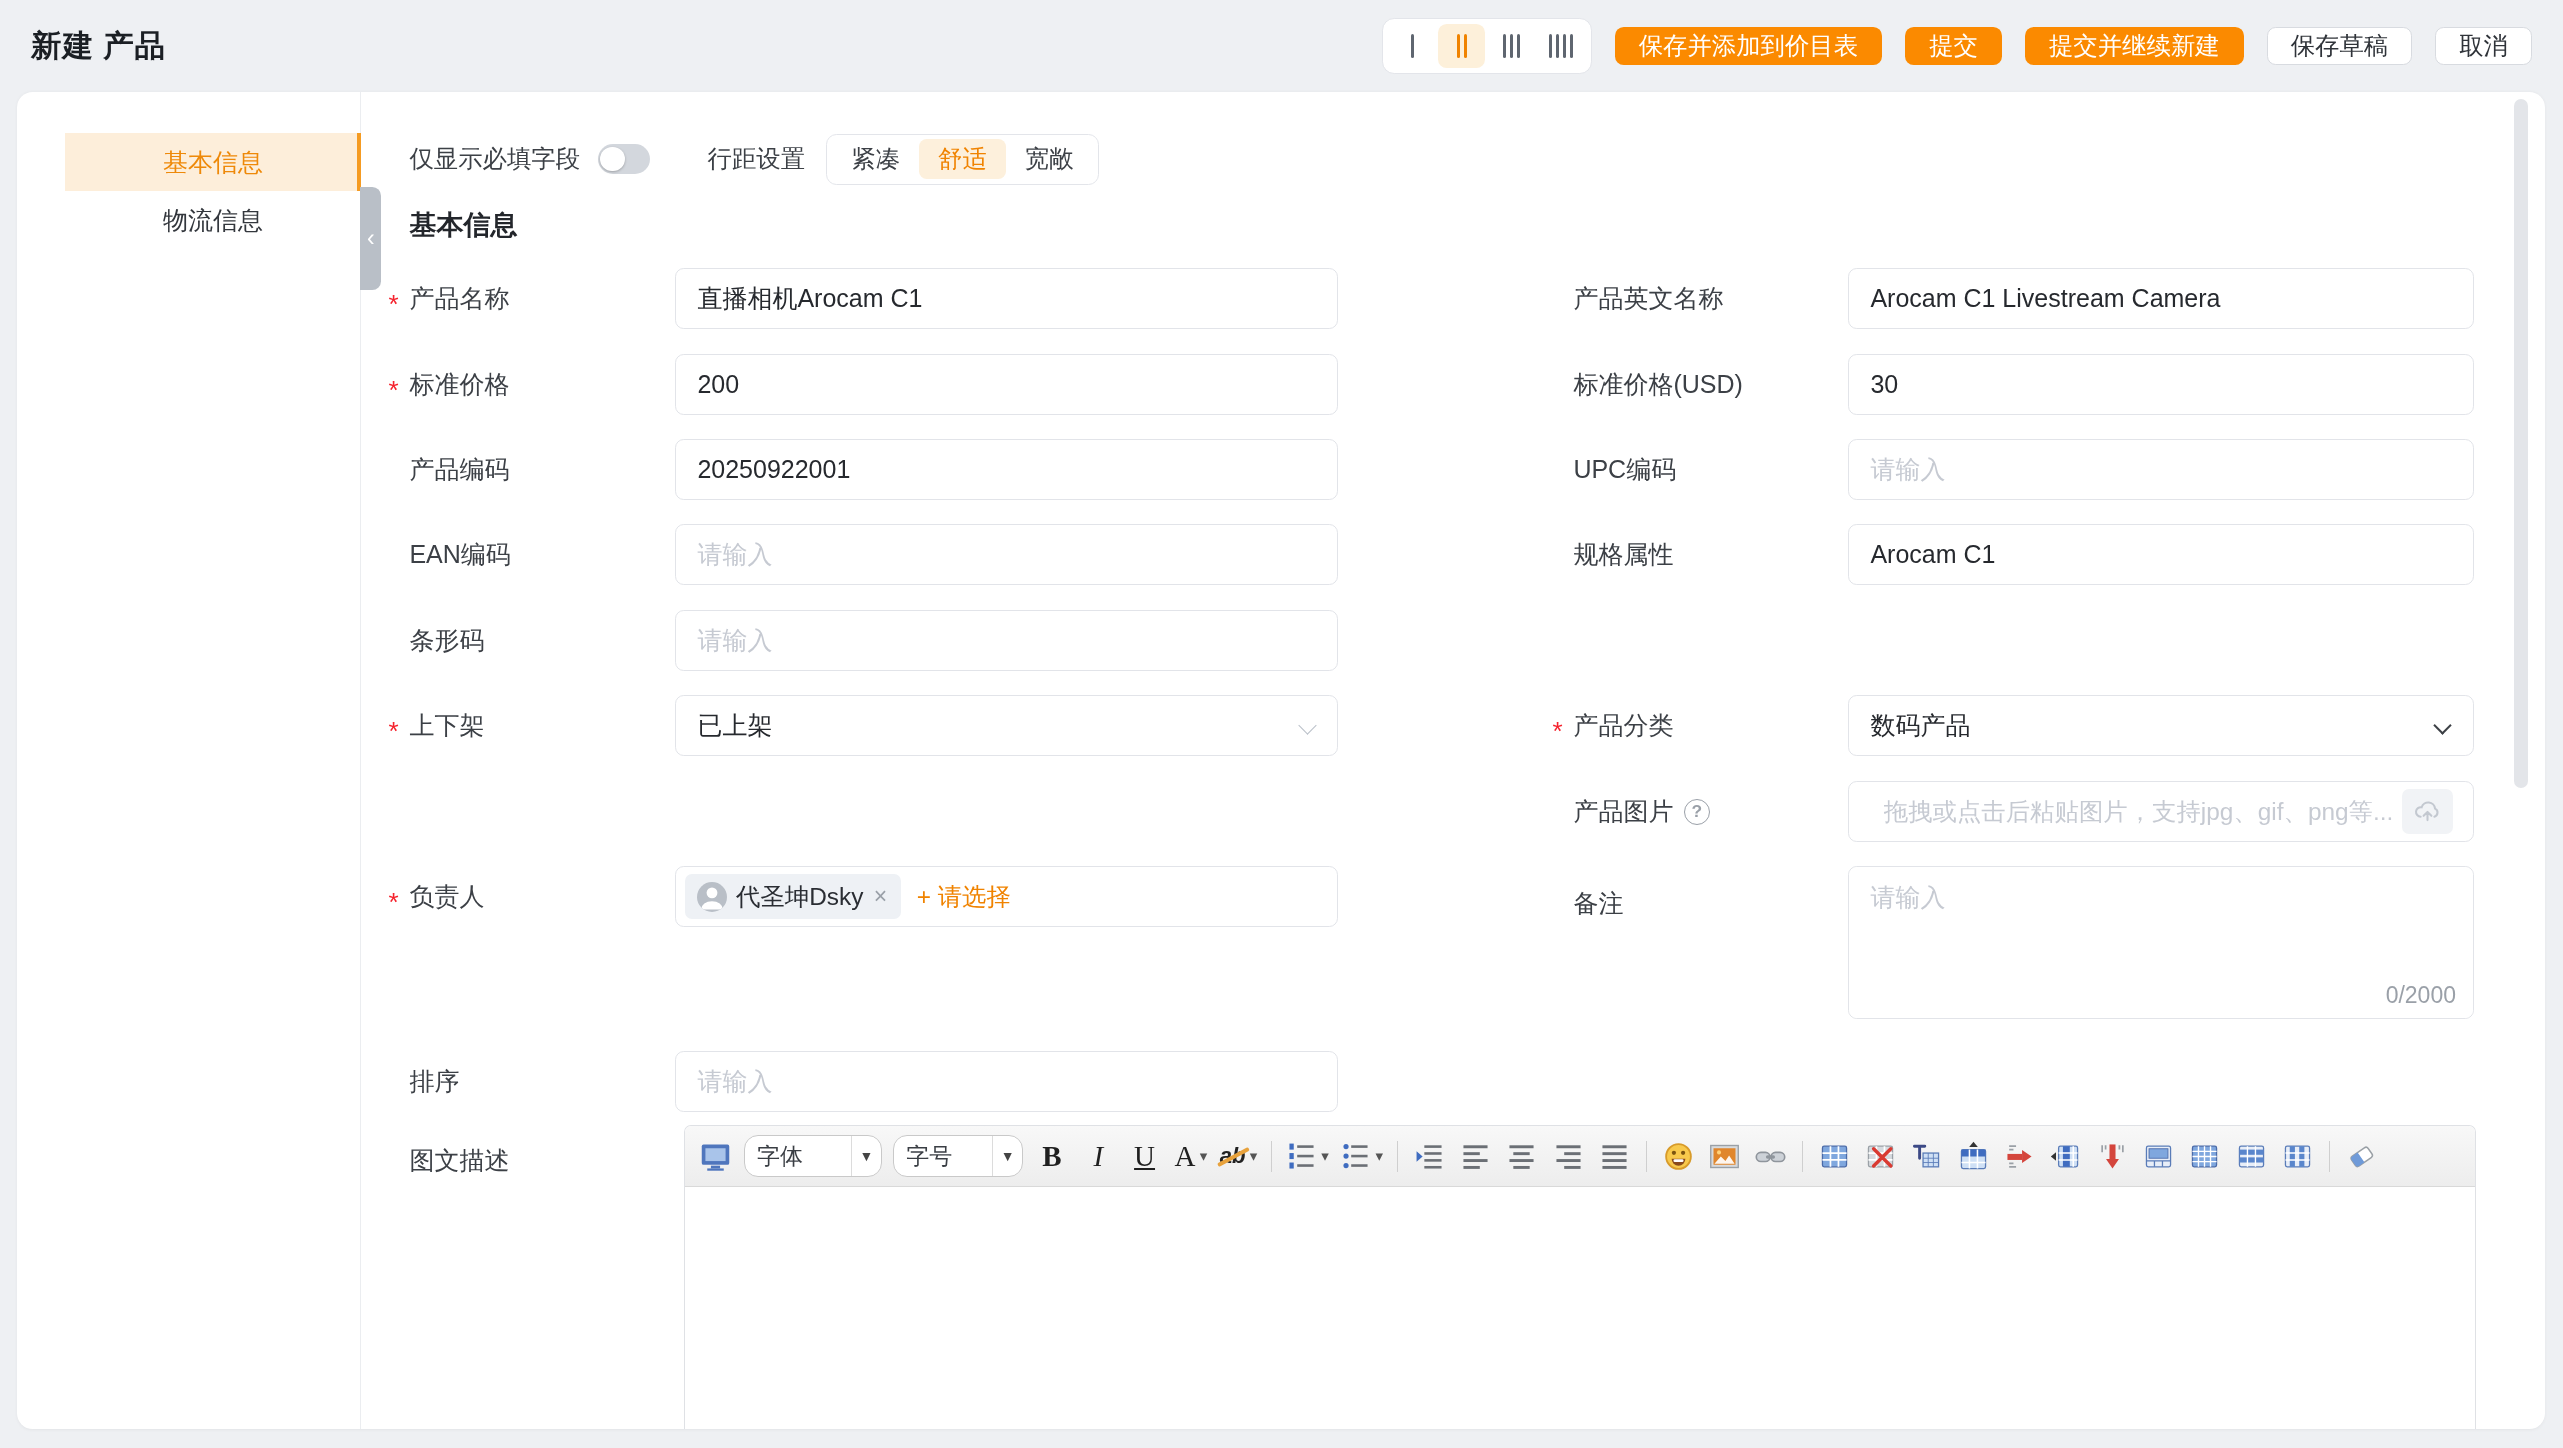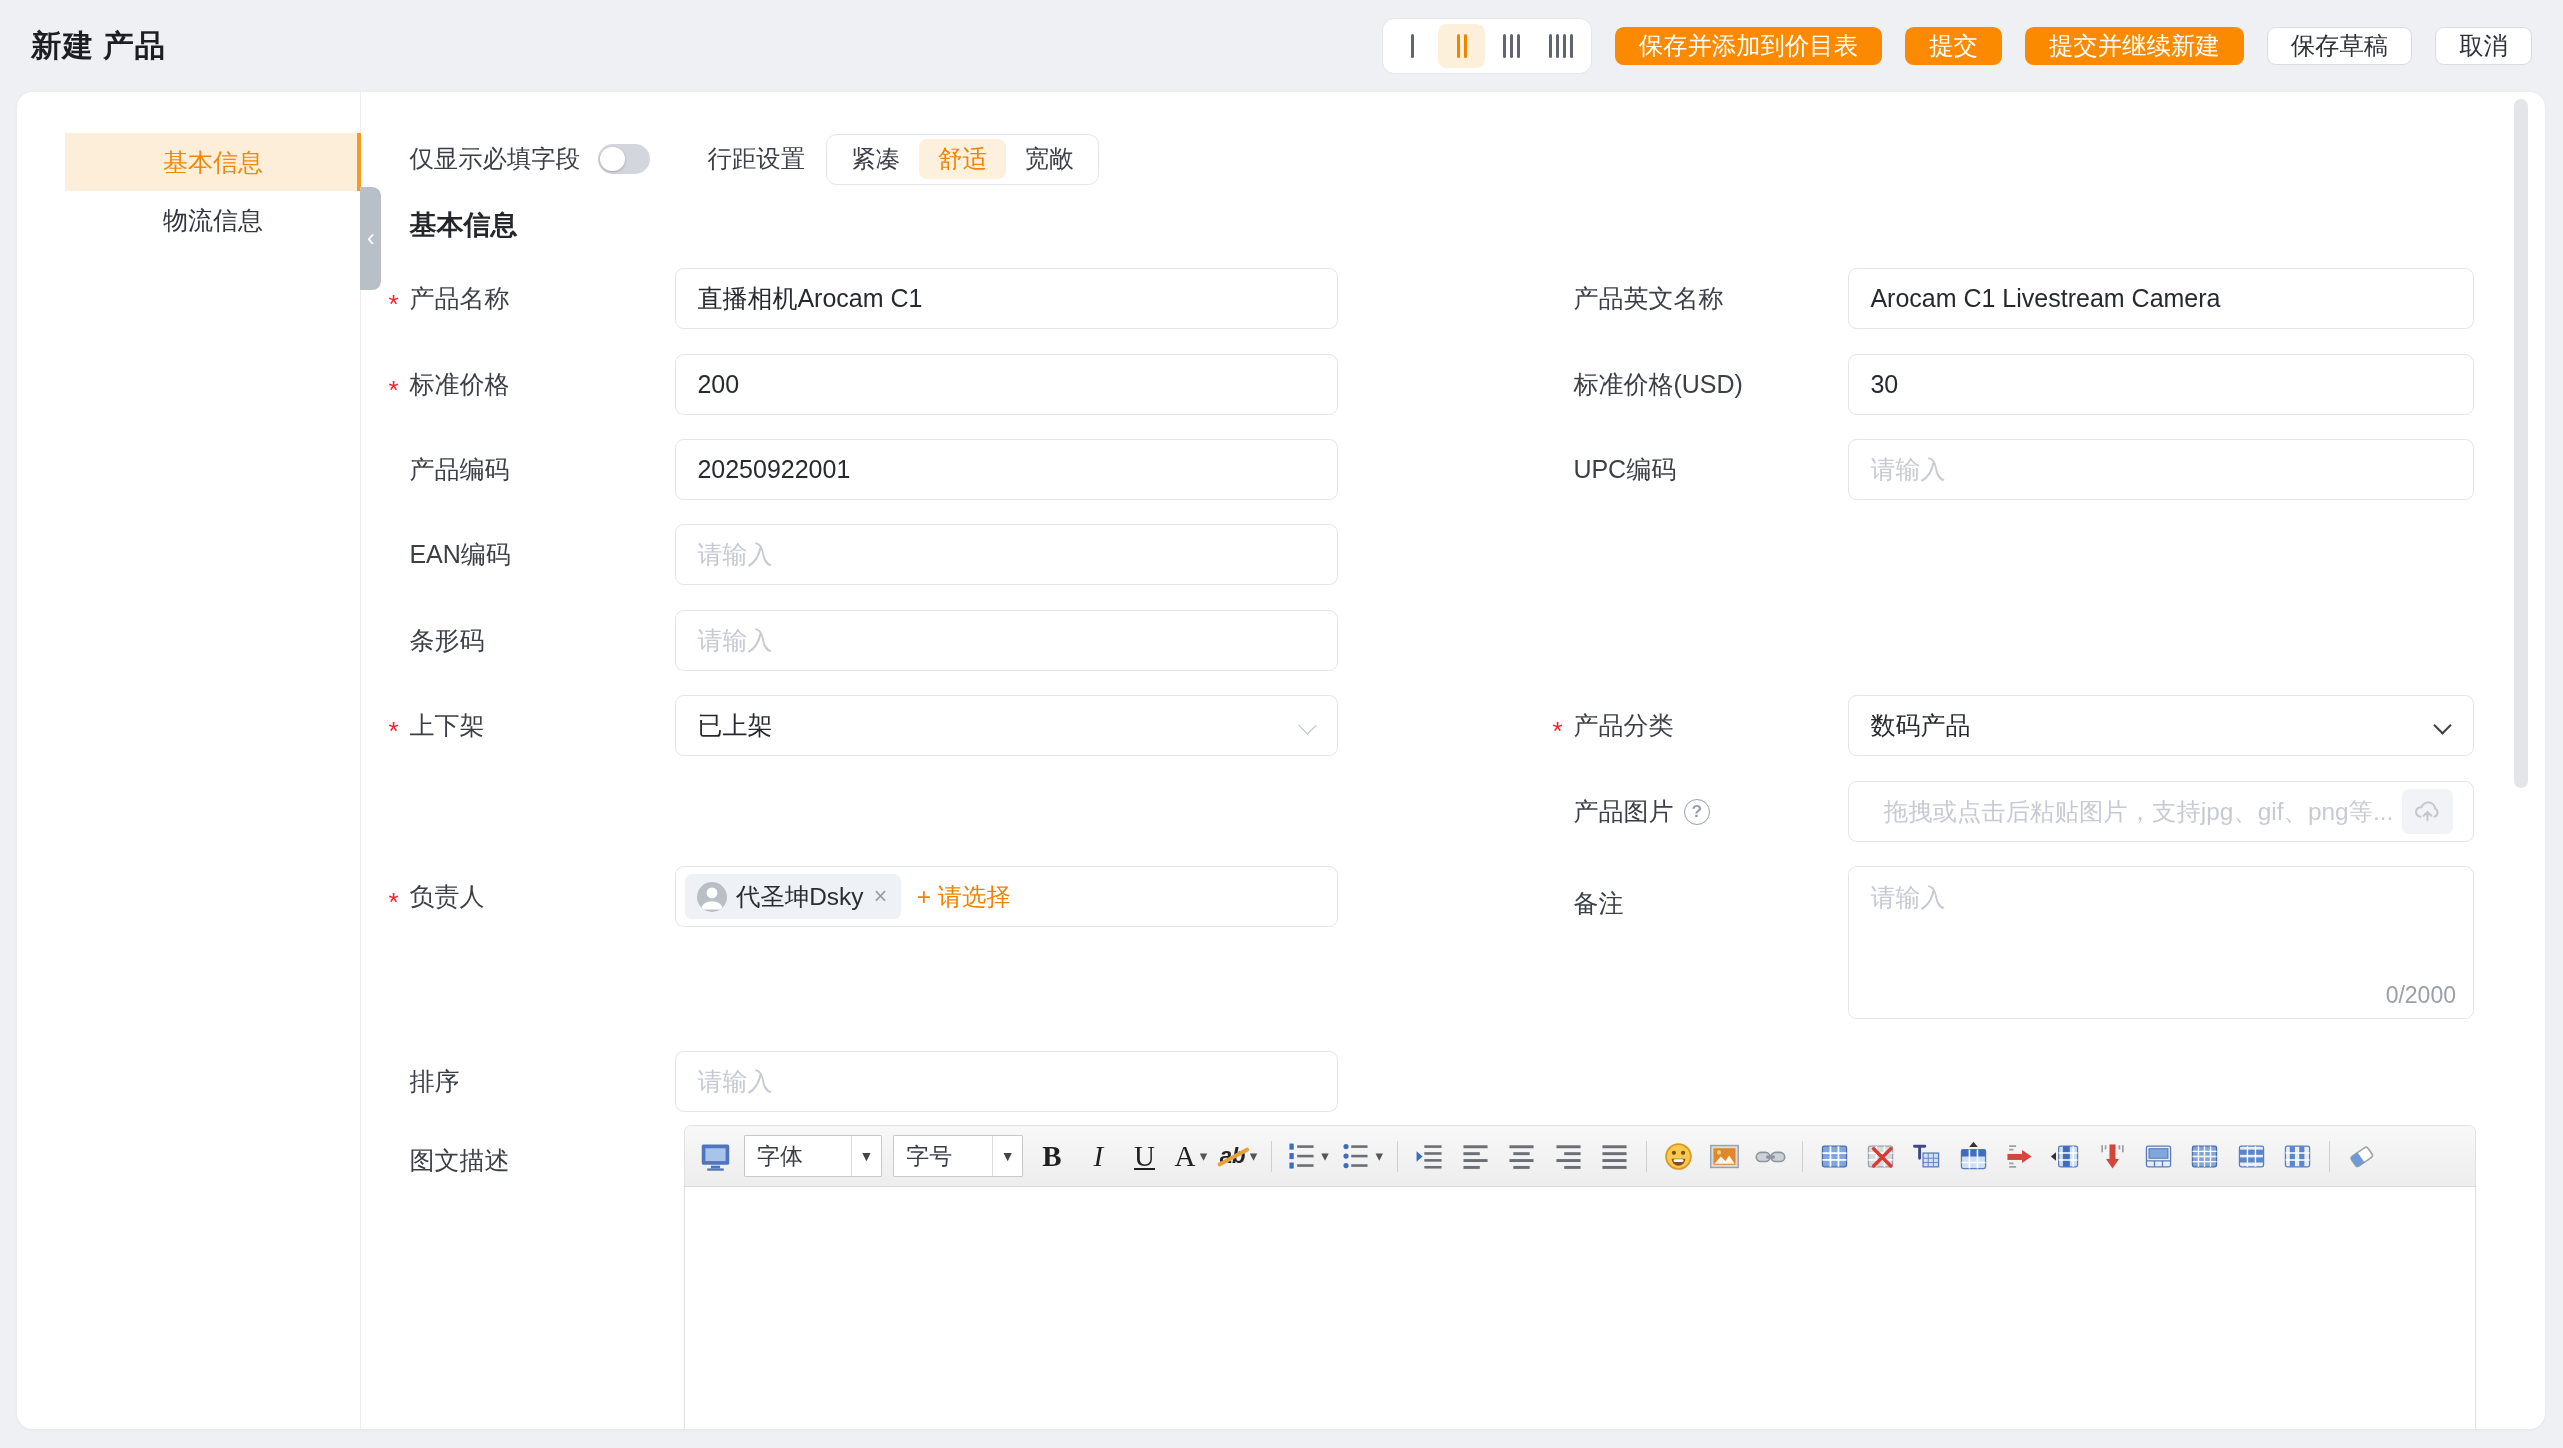--- a/index.html
+++ b/index.html
@@ -112,21 +112,21 @@
   .textarea-box textarea::placeholder { color:#c6cad2; }
   .counter { position:absolute; right:17.4px; bottom:8.7px; color:#9aa0a8; font-size:23px; }
   .frow.tall .flabel.pt { padding-top:21px; }
 
   
   .editor { position:absolute; left:667px; top:1033px; width:1792px; height:304px;
     border:0.9px solid #dfe1e5; border-bottom:none; border-radius:7px 7px 0 0; background:#fff; overflow:hidden; }
   .ed-toolbar { height:61px; background:linear-gradient(#f8f8f8,#ededed); border-bottom:0.9px solid #d9d9d9;
     display:flex; align-items:center; padding:0 12.2px; gap:11.3px; }
   .ed-sep { width:0.9px; height:31px; background:#cfcfcf; flex:none; margin:0 2.6px; }
-  .ed-sel { height:42px; background:#fff; border:0.9px solid #c9c9c9; border-radius:1px;
+  .ed-sel { height:42px; background:#fff; border:0.9px solid #c9c9c9; border-radius:14px;
     display:flex; align-items:center; font-size:23px; color:#3a3e44; cursor:pointer; flex:none; }
   .ed-sel .txt { padding:0 12.2px; width:106px; }
   .ed-sel.small .txt { width:98px; }
   .ed-sel .arr { width:30px; height:100%; border-left:0.9px solid #dcdcdc; display:flex;
     align-items:center; justify-content:center; font-size:14px; color:#444; }
   .tbi { min-width:35px; height:38px; display:flex; align-items:center; justify-content:center;
     cursor:pointer; flex:none; border-radius:3.5px; }
   .tbi svg { display:block; }
   .glyph { font-family:"Liberation Serif","DejaVu Serif",serif; font-size:29px; color:#1f1f1f; }
   .g-b { font-weight:bold; } .g-i { font-style:italic; } .g-u { text-decoration:underline; }
@@ -272,20 +272,26 @@
     <div class="fctrl">
         <input class="tinput" value="30" style="">
       </div>
   </div>
   <div class="frow col-r rr2">
     <div class="flabel">UPC编码</div>
     <div class="fctrl">
         <input class="tinput" placeholder="请输入" style="">
       </div>
   </div>
+  <div class="frow col-r rr3">
+    <div class="flabel">规格属性</div>
+    <div class="fctrl">
+        <input class="tinput" value="Arocam C1" style="">
+      </div>
+  </div>
   <div class="frow col-r rr5 required">
     <div class="flabel">产品分类</div>
     <div class="fctrl">
       <div class="selectbox">
         <span>数码产品</span>
         <i class="chev dark"></i>
       </div>
     </div>
   </div>
   <div class="frow col-r rr6">

